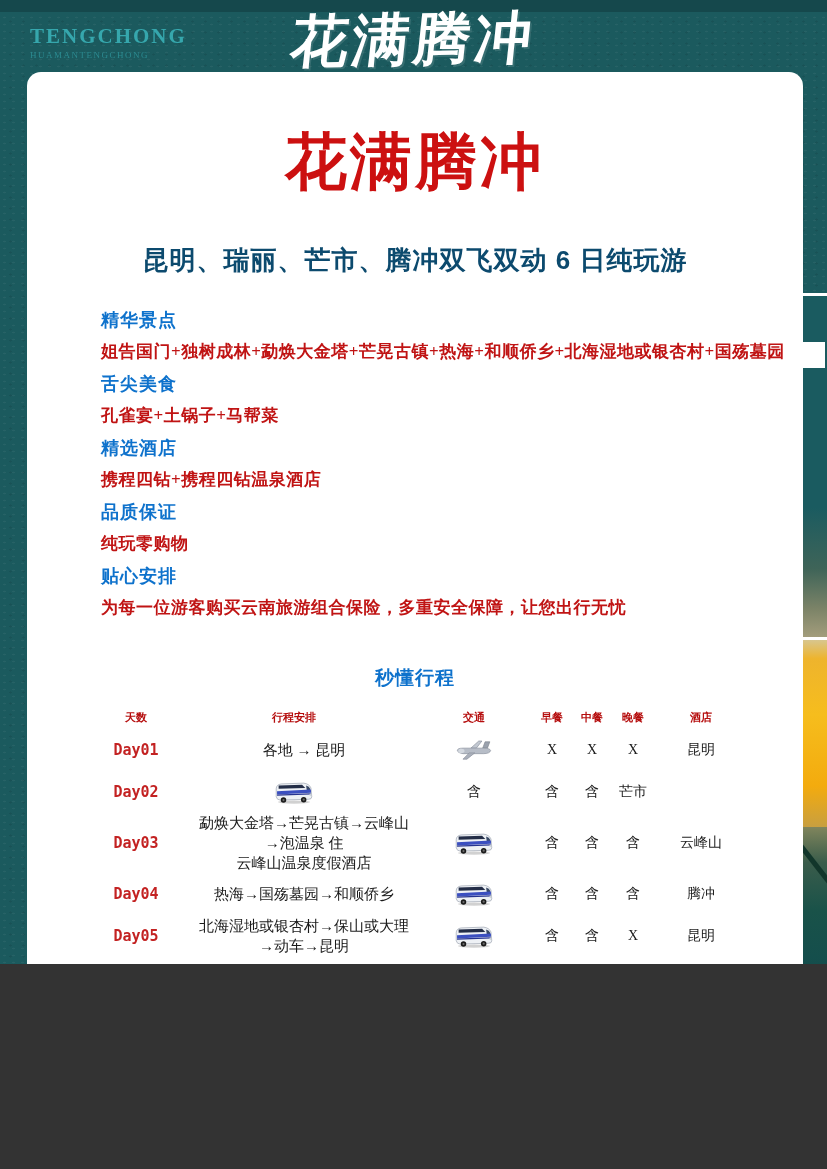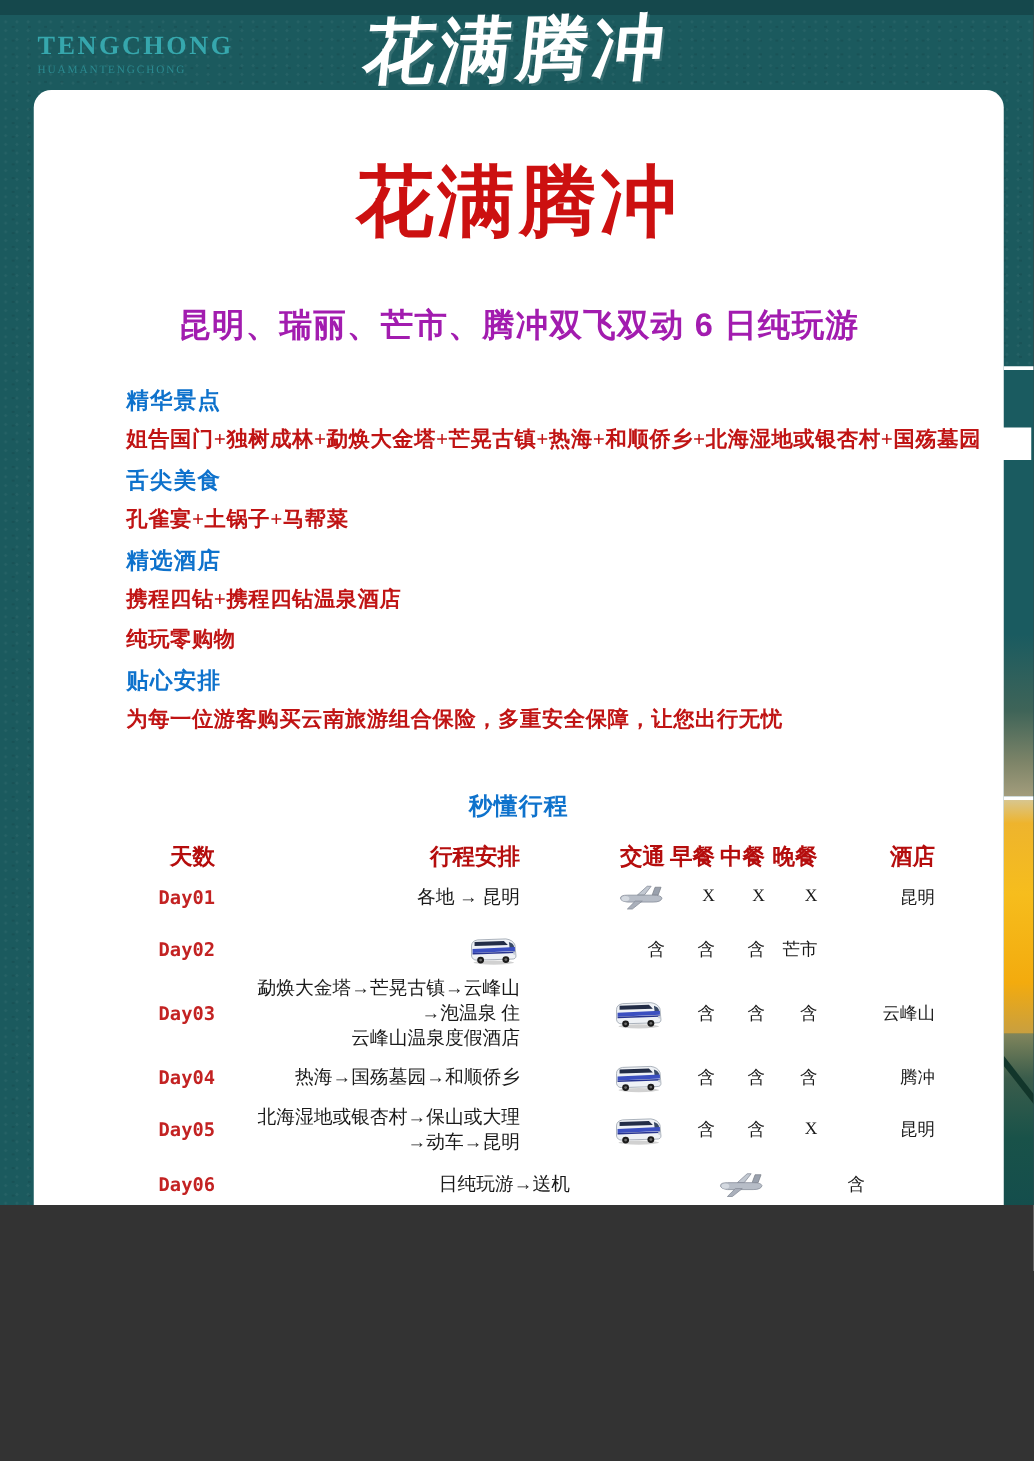--- a/index.html
+++ b/index.html
@@ -53,21 +53,21 @@
     position:absolute; left:27px; top:72px; width:776px; height:1064px;
     background:#ffffff; border-radius:14px; z-index:3;
   }
   .main-title{
     margin:56px 0 0 0; text-align:center;
     color:#cc1010; font-size:62px; line-height:68px; font-weight:900; letter-spacing:3px;
     font-family:"Liberation Sans", sans-serif;
   }
   .subtitle{
     margin:50px 0 0 0; text-align:center;
-    color:#a21caf; font-size:26px; line-height:28px; font-weight:800; letter-spacing:1px;
+    color:#0c4a6e; font-size:26px; line-height:28px; font-weight:800; letter-spacing:1px;
   }
   .sections{margin:36px 0 0 74px;}
   .sec-heading{
     color:#0e72cc; font-size:18px; line-height:20px; font-weight:800;
     margin:0 0 12px 0; letter-spacing:1px;
   }
   .sec-detail{
     color:#c01414; font-size:17px; line-height:20px; font-weight:700;
     font-family:"Liberation Serif", serif;
     margin:0 0 12px 0; letter-spacing:.5px; white-space:nowrap;
@@ -78,27 +78,27 @@
   }
 
   
   .table{margin:12px 0 0 73px; width:648px;}
   .trow{
     display:grid; grid-template-columns:72px 244px 116px 40px 40px 42px 94px;
     align-items:center;
   }
   .thead{min-height:24px;}
   .thead .cell{
-    color:#b50d0d; font-weight:800; font-size:18px; 
+    color:#b50d0d; font-weight:800; font-size:11px; text-align:center;
     font-family:"Liberation Serif", serif;
   }
   .r1,.r2,.r4,.r5{min-height:42px;}
   .r3{min-height:60px;}
   .r6{min-height:46px;gap:40px;}
-  .cell{text-align:right;}
+  .cell{text-align:center;}
   .day{
     font-family:"DejaVu Sans Mono", monospace; font-weight:700;
     color:#c32222; font-size:15px;
   }
   .route{
     font-family:"Liberation Serif", serif; color:#1a1a1a; font-size:15px;
     line-height:20px; white-space:pre-line;margin-left:20px;
   }
   .meal,.hotel{
     font-family:"Liberation Serif", serif; color:#1a1a1a; font-size:14px;
@@ -168,20 +168,21 @@
     <h1 class="main-title">花满腾冲</h1>
     <h2 class="subtitle">昆明、瑞丽、芒市、腾冲双飞双动 6 日纯玩游</h2>
 
     <div class="sections">
       <div class="sec-heading">精华景点</div>
       <div class="sec-detail">姐告国门+独树成林+勐焕大金塔+芒晃古镇+热海+和顺侨乡+北海湿地或银杏村+国殇墓园</div>
       <div class="sec-heading">舌尖美食</div>
       <div class="sec-detail">孔雀宴+土锅子+马帮菜</div>
       <div class="sec-heading">精选酒店</div>
       <div class="sec-detail">携程四钻+携程四钻温泉酒店</div>
+      <div class="sec-heading">品质保证</div>
       <div class="sec-detail">纯玩零购物</div>
       <div class="sec-heading">贴心安排</div>
       <div class="sec-detail">为每一位游客购买云南旅游组合保险，多重安全保障，让您出行无忧</div>
     </div>
 
     <h3 class="itin-title">秒懂行程</h3>
 
     <div class="table">
       <div class="trow thead">
         <div class="cell">天数</div>

